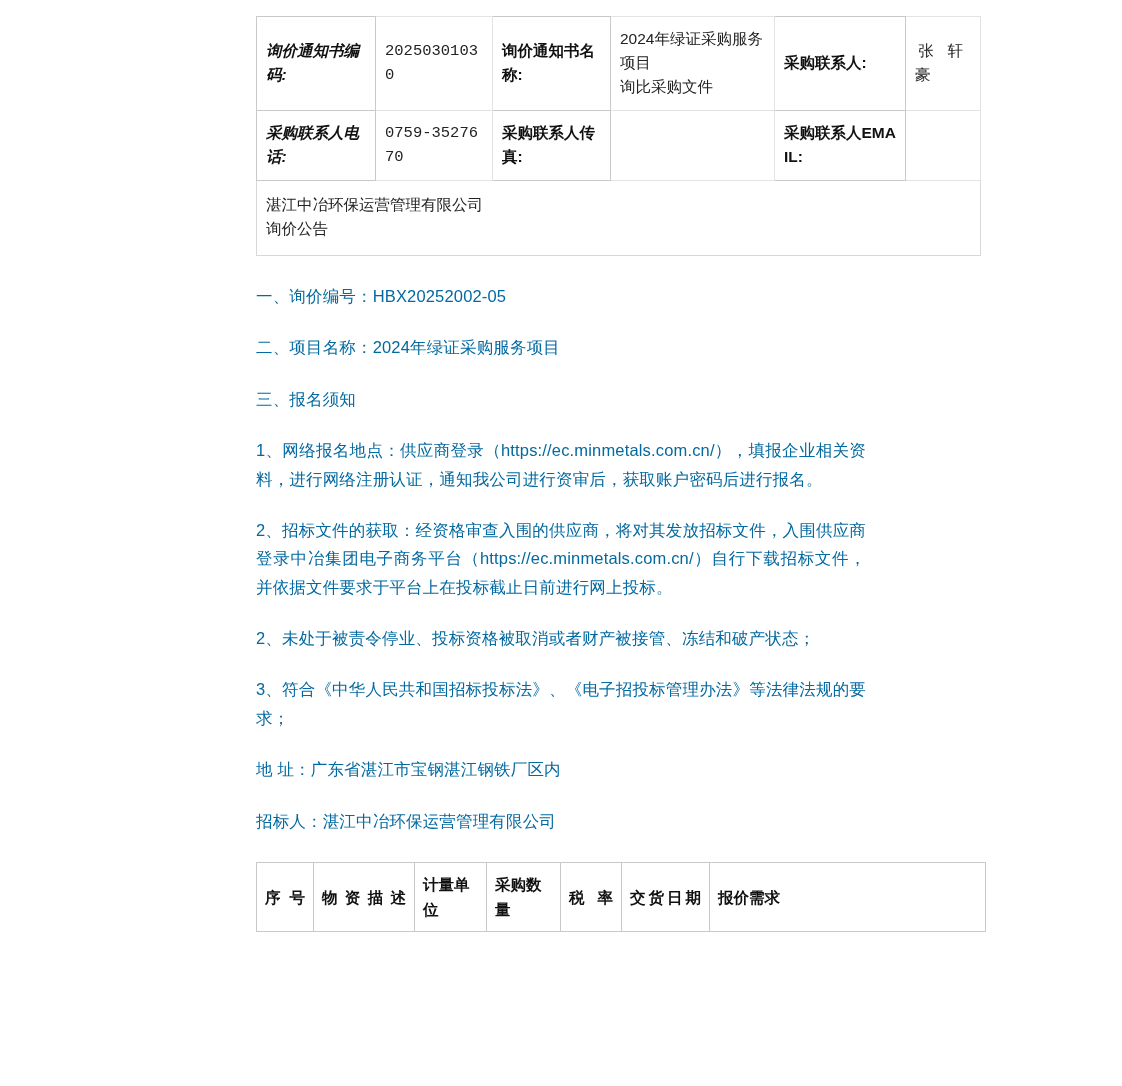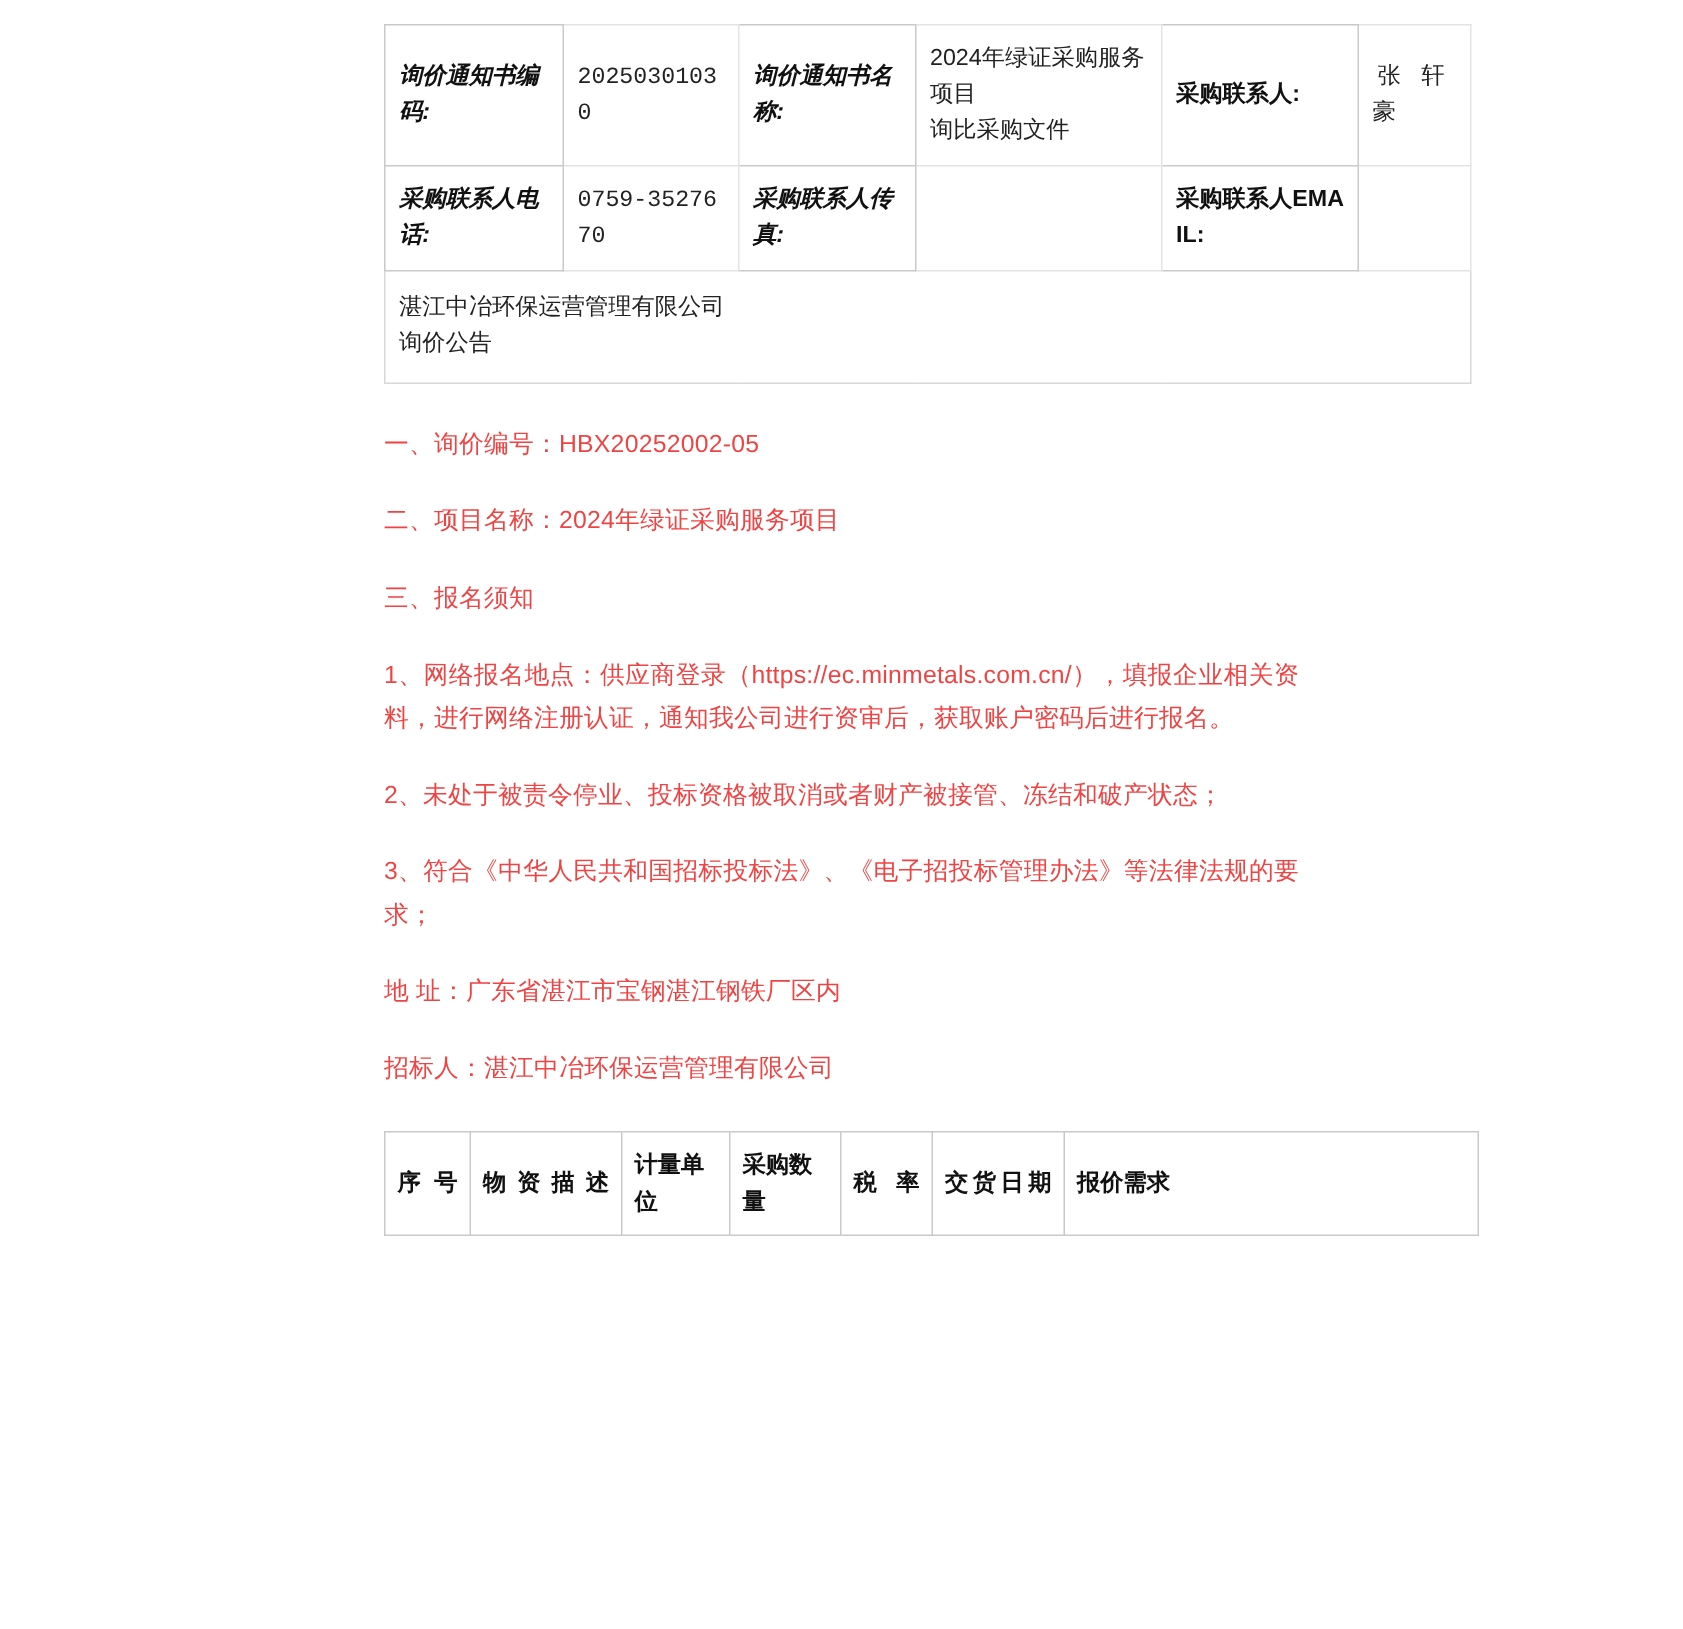--- a/index.html
+++ b/index.html
@@ -48,40 +48,40 @@
     font-weight: normal;
     color: #222;
   }
   .info-table td.full {
     border-color: #d8d8d8;
     padding: 12px 9px 14px 9px;
     color: #222;
   }
   .colA { width: 100px; font-style: italic; }
   .colB { width: 98px; font-family: Liberation Mono, monospace; }
-  .colC { width: 99px; font-style: italic; }
+  .colC { width: 99px; }
   .colD { width: 145px; }
   .colE { width: 112px; }
   .colF { width: 56px; }
 
   .spread2 {
     display: block;
   }
   .spread2 .l1 {
     display: block;
     letter-spacing: 0.30em;
     text-align: center;
   }
 
   
   p.para {
     font-size: 16.5px;
     line-height: 1.72;
     margin: 23px 0 0 0;
-    color: #ef4444;
+    color: #0369a1;
     text-align: justify;
     letter-spacing: 0.01em;
   }
   p.para:first-of-type { margin-top: 26px; }
 
   
   .goods-table {
     border-collapse: collapse;
     width: 610px;
     margin-top: 27px;
@@ -160,20 +160,21 @@
           <span>询价公告</span>
         </td>
       </tr>
     </tbody>
   </table>
 
   <p class="para">一、询价编号：HBX20252002-05</p>
   <p class="para">二、项目名称：2024年绿证采购服务项目</p>
   <p class="para">三、报名须知</p>
   <p class="para">1、网络报名地点：供应商登录（https://ec.minmetals.com.cn/），填报企业相关资料，进行网络注册认证，通知我公司进行资审后，获取账户密码后进行报名。</p>
+  <p class="para">2、招标文件的获取：经资格审查入围的供应商，将对其发放招标文件，入围供应商登录中冶集团电子商务平台（https://ec.minmetals.com.cn/）自行下载招标文件，并依据文件要求于平台上在投标截止日前进行网上投标。</p>
   <p class="para">2、未处于被责令停业、投标资格被取消或者财产被接管、冻结和破产状态；</p>
   <p class="para">3、符合《中华人民共和国招标投标法》、《电子招投标管理办法》等法律法规的要求；</p>
   <p class="para"><span>地 址：</span><span>广东省湛江市宝钢湛江钢铁厂区内</span></p>
   <p class="para"><span>招标人：</span><span>湛江中冶环保运营管理有限公司</span></p>
 
   <table class="goods-table">
     <thead>
       <tr>
         <th class="g1">序号</th>
         <th class="g2">物资描述</th>

